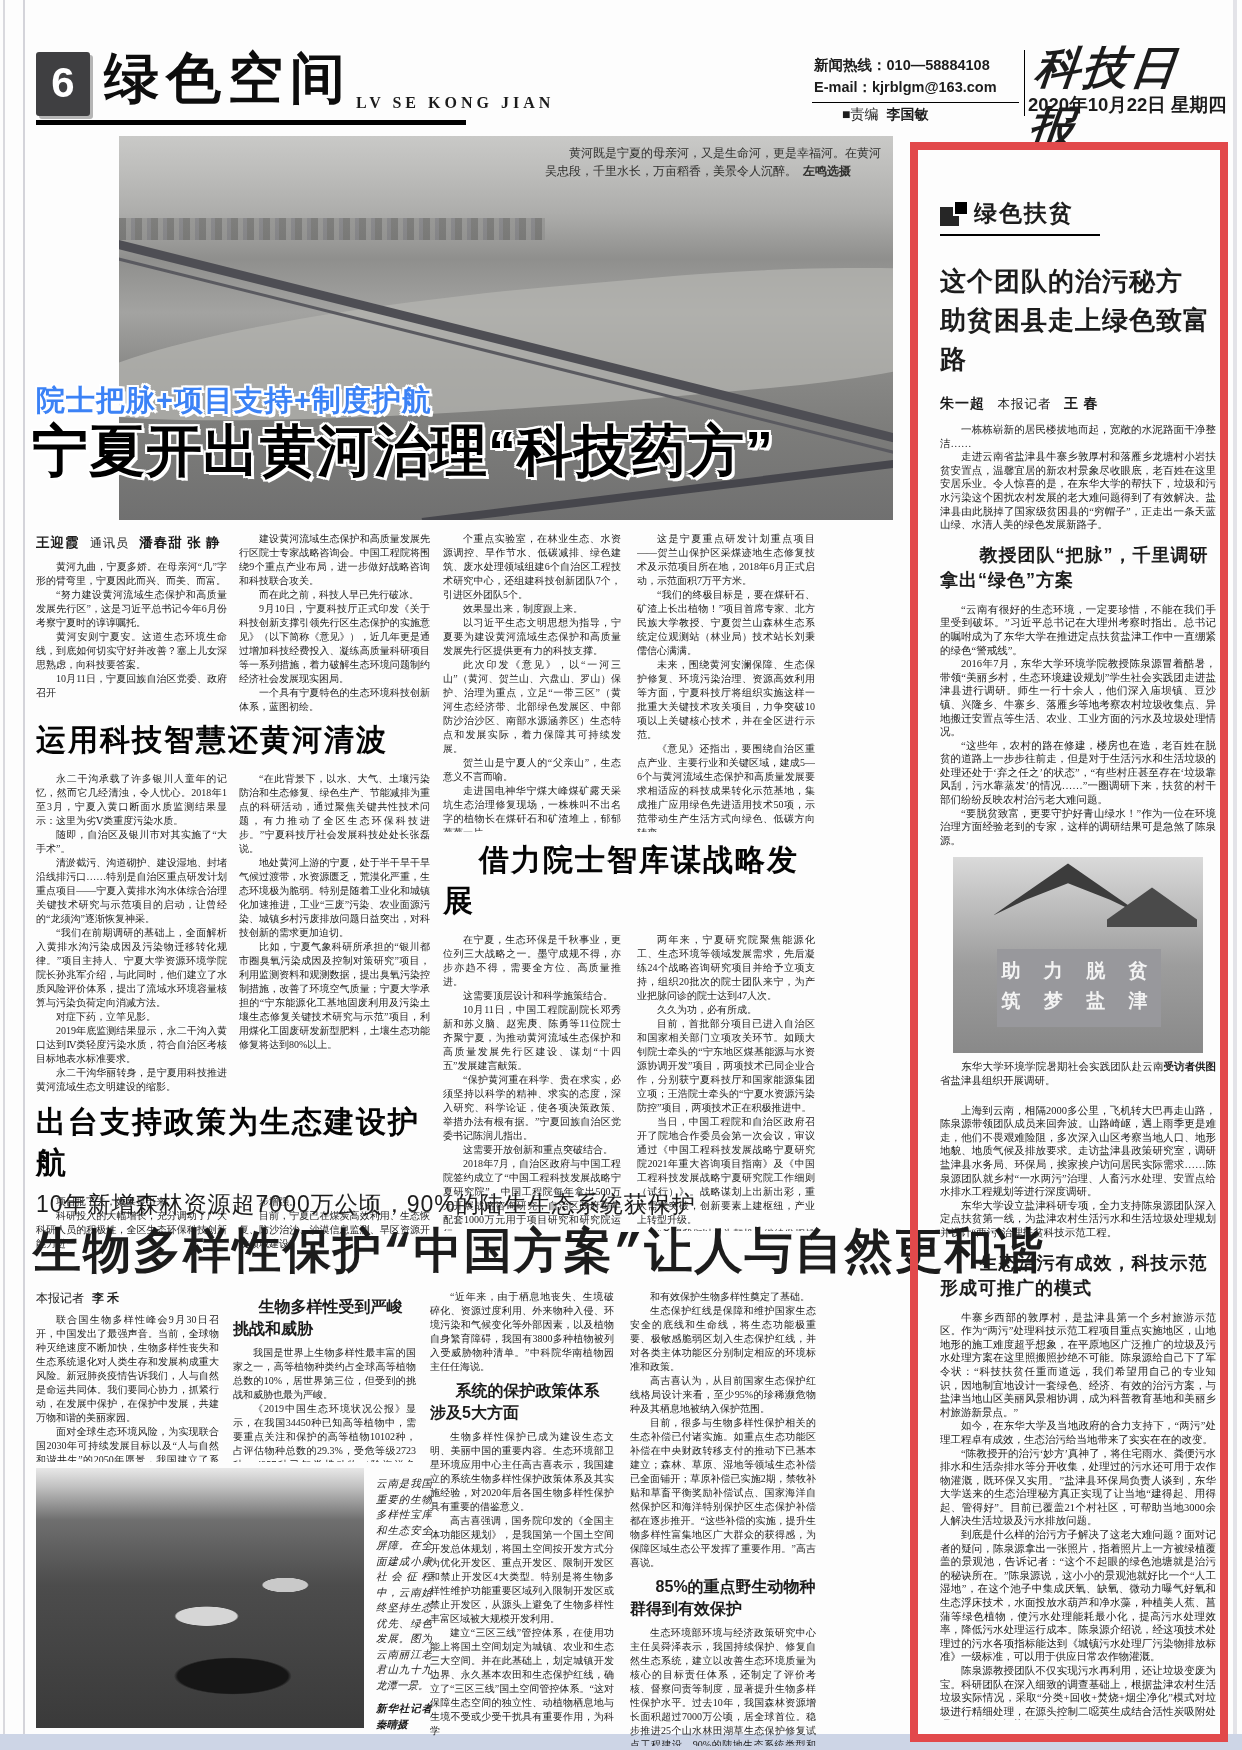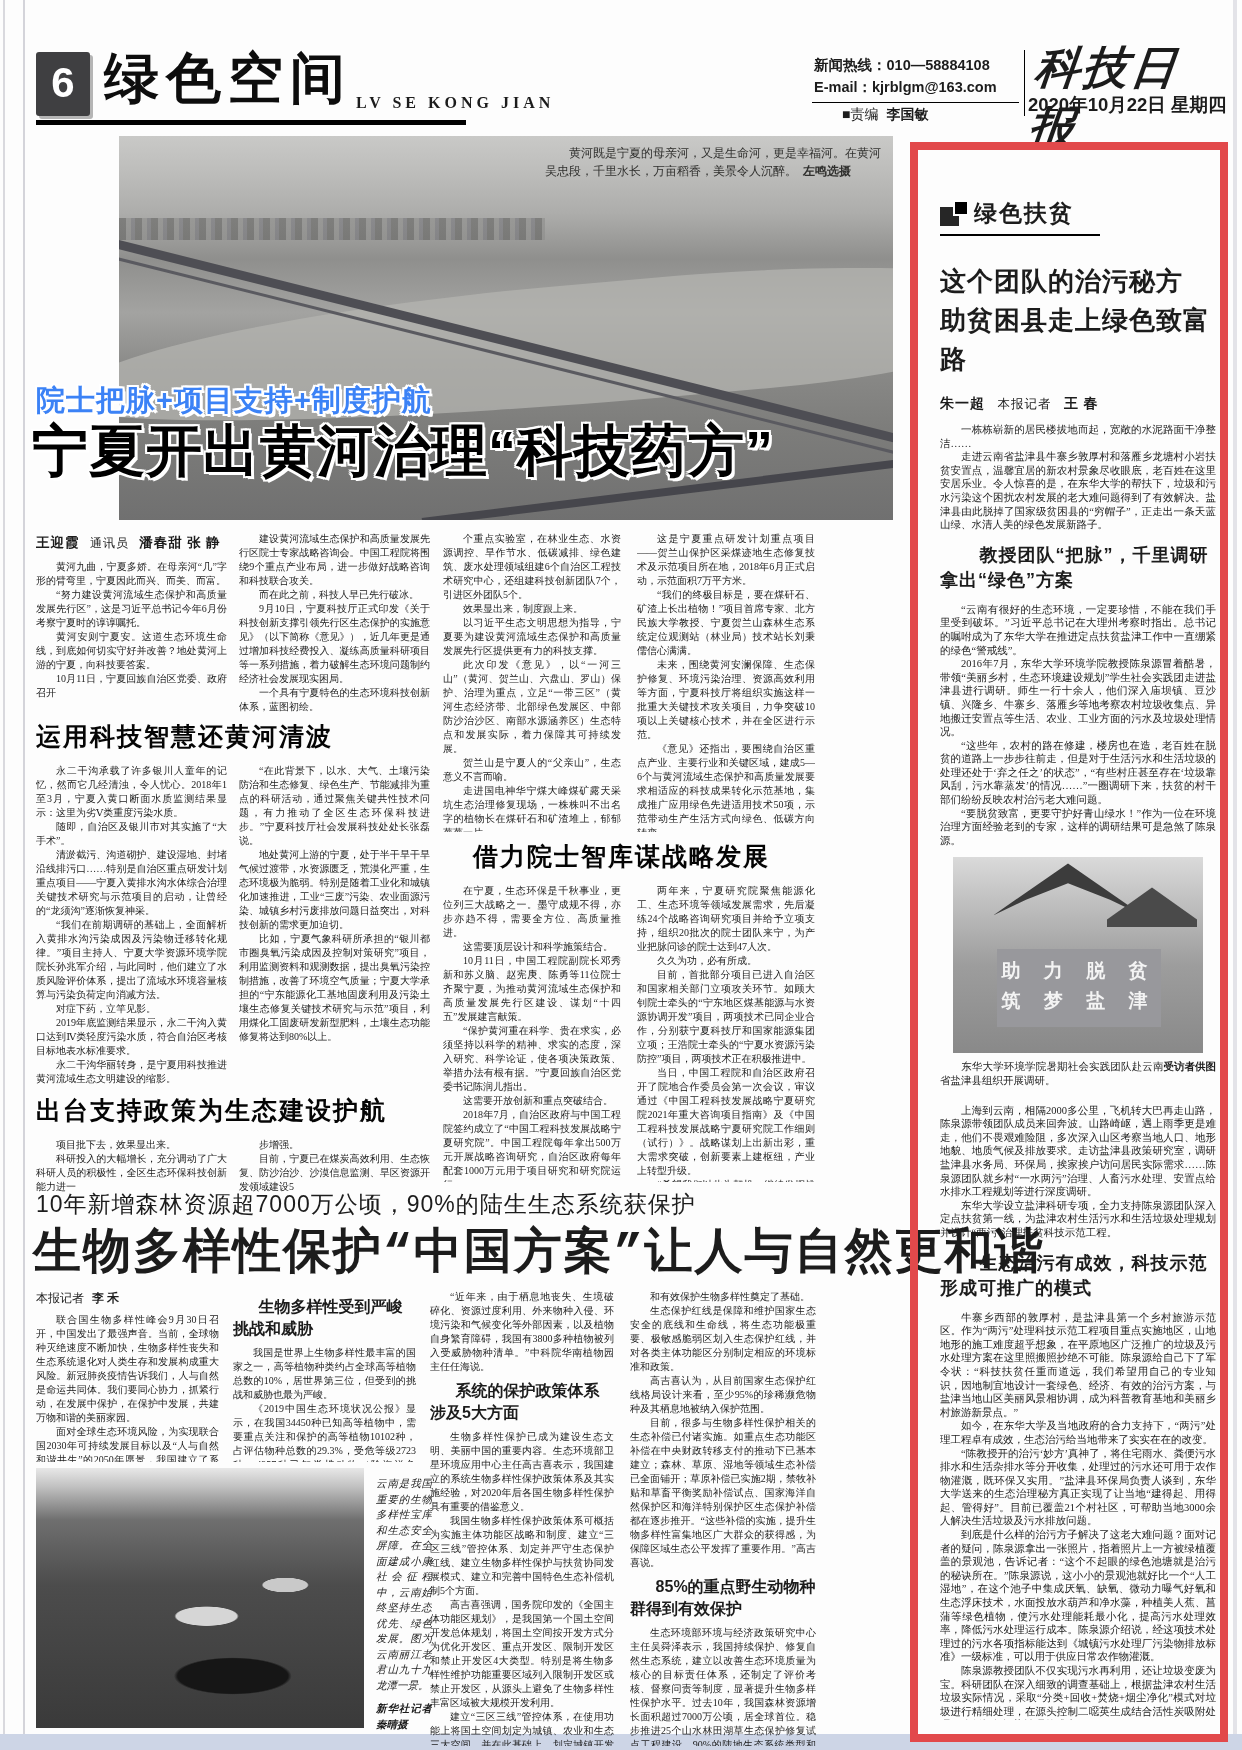--- a/index.html
+++ b/index.html
@@ -53,21 +53,21 @@
       font-size:56px;letter-spacing:1px;color:#000;white-space:nowrap;}
   
   .cols{display:grid;column-gap:16px;}
   .main-left{left:36px;top:532px;width:398px;}
   .main-left .cols{grid-template-columns:191px 191px;gap:12px;}
   .main-right{left:443px;top:532px;width:372px;}
   .main-right .cols{grid-template-columns:178px 178px;}
   .cell{overflow:hidden;}
   .row-intro-l{height:180px;}.row-s1{height:322px;}.row-s2{height:56px;}
   .row-intro-r{height:300px;}.row-s3{height:298px;}
-  h2.subhead{font-family:Liberation Mono, monospace;font-weight:bold;font-size:25px;
+  h2.subhead{font-family:Liberation Mono, monospace;font-weight:bold;font-size:30px;
       letter-spacing:2px;margin:8px 0 11px;color:#050505;}
   .main-right h2.subhead{text-indent:1.2em;}
   .body p{margin:0;text-indent:2em;text-align:justify;font-size:10px;line-height:14px;}
   .byline-main{font-size:13.5px;font-weight:bold;margin:2px 0 8px;letter-spacing:1px;}
   .byline-main .lab{font-weight:normal;font-size:12px;margin:0 6px;}
   
   .bio-kicker{left:36px;top:1189px;font-family:"Liberation Sans",sans-serif;font-weight:normal;
       font-size:23px;letter-spacing:1px;}
   .bio-headline{left:33px;top:1219px;font-family:Liberation Mono, monospace;font-weight:bold;
       font-size:48px;letter-spacing:2px;white-space:nowrap;}
@@ -163,21 +163,21 @@
   <div class="cols row-intro-l">
     <div class="cell body">
       <div class="byline-main">
         <span>王迎霞</span>
         <span class="lab">通讯员</span>
         <span>潘春甜 张 静</span>
       </div>
       <div>
           <p>黄河九曲，宁夏多娇。在母亲河“几”字形的臂弯里，宁夏因此而兴、而美、而富。</p>
           <p>“努力建设黄河流域生态保护和高质量发展先行区”，这是习近平总书记今年6月份考察宁夏时的谆谆嘱托。</p>
-          <p>黄河安则宁夏安。这道生态环境生命线，到底如何切实守好并改善？地处黄河上游的宁夏，向科技要答案。</p>
+          <p>黄河安则宁夏安。这道生态环境生命线，到底如何切实守好并改善？塞上儿女深思熟虑，向科技要答案。</p>
           <p>10月11日，宁夏回族自治区党委、政府召开</p>
         </div>
     </div>
     <div class="cell body">
         <p>建设黄河流域生态保护和高质量发展先行区院士专家战略咨询会。中国工程院将围绕9个重点产业布局，进一步做好战略咨询和科技联合攻关。</p>
         <p>而在此之前，科技人早已先行破冰。</p>
         <p>9月10日，宁夏科技厅正式印发《关于科技创新支撑引领先行区生态保护的实施意见》（以下简称《意见》），近几年更是通过增加科技经费投入、凝练高质量科研项目等一系列措施，着力破解生态环境问题制约经济社会发展现实困局。</p>
         <p>一个具有宁夏特色的生态环境科技创新体系，蓝图初绘。</p>
       </div>
   </div>
@@ -272,21 +272,20 @@
     <span>云南是我国重要的生物多样性宝库和生态安全屏障。在全面建成小康社会征程中，云南始终坚持生态优先、绿色发展。图为云南丽江老君山九十九龙潭一景。</span>
     <div class="bio-credit">新华社记者 秦晴摄</div>
   </div>
   <div class="bc body" id="bc3">
     <div>
         <p>“近年来，由于栖息地丧失、生境破碎化、资源过度利用、外来物种入侵、环境污染和气候变化等外部因素，以及植物自身繁育障碍，我国有3800多种植物被列入受威胁物种清单。”中科院华南植物园主任任海说。</p>
       </div>
     <h3 class="colhead">系统的保护政策体系涉及5大方面</h3>
     <div>
         <p>生物多样性保护已成为建设生态文明、美丽中国的重要内容。生态环境部卫星环境应用中心主任高吉喜表示，我国建立的系统生物多样性保护政策体系及其实施经验，对2020年后各国生物多样性保护具有重要的借鉴意义。</p>
-        <p>我国生物多样性保护政策体系可概括为实施主体功能区战略和制度、建立“三区三线”管控体系、划定并严守生态保护红线、建立生物多样性保护与扶贫协同发展模式、建立和完善中国特色生态补偿机制5个方面。</p>
         <p>高吉喜强调，国务院印发的《全国主体功能区规划》，是我国第一个国土空间开发总体规划，将国土空间按开发方式分为优化开发区、重点开发区、限制开发区和禁止开发区4大类型。特别是将生物多样性维护功能重要区域列入限制开发区或禁止开发区，从源头上避免了生物多样性丰富区域被大规模开发利用。</p>
         <p>建立“三区三线”管控体系，在使用功能上将国土空间划定为城镇、农业和生态三大空间。并在此基础上，划定城镇开发边界、永久基本农田和生态保护红线，确立了“三区三线”国土空间管控体系。“这对保障生态空间的独立性、动植物栖息地与生境不受或少受干扰具有重要作用，为科学</p>
       </div>
   </div>
   <div class="bc body" id="bc4">
     <div>
         <p>和有效保护生物多样性奠定了基础。</p>
         <p>生态保护红线是保障和维护国家生态安全的底线和生命线，将生态功能极重要、极敏感脆弱区划入生态保护红线，并对各类主体功能区分别制定相应的环境标准和政策。</p>
         <p>高吉喜认为，从目前国家生态保护红线格局设计来看，至少95%的珍稀濒危物种及其栖息地被纳入保护范围。</p>
         <p>目前，很多与生物多样性保护相关的生态补偿已付诸实施。如重点生态功能区补偿在中央财政转移支付的推动下已基本建立；森林、草原、湿地等领域生态补偿已全面铺开；草原补偿已实施2期，禁牧补贴和草畜平衡奖励补偿试点、国家海洋自然保护区和海洋特别保护区生态保护补偿都在逐步推开。“这些补偿的实施，提升生物多样性富集地区广大群众的获得感，为保障区域生态公平发挥了重要作用。”高吉喜说。</p>

